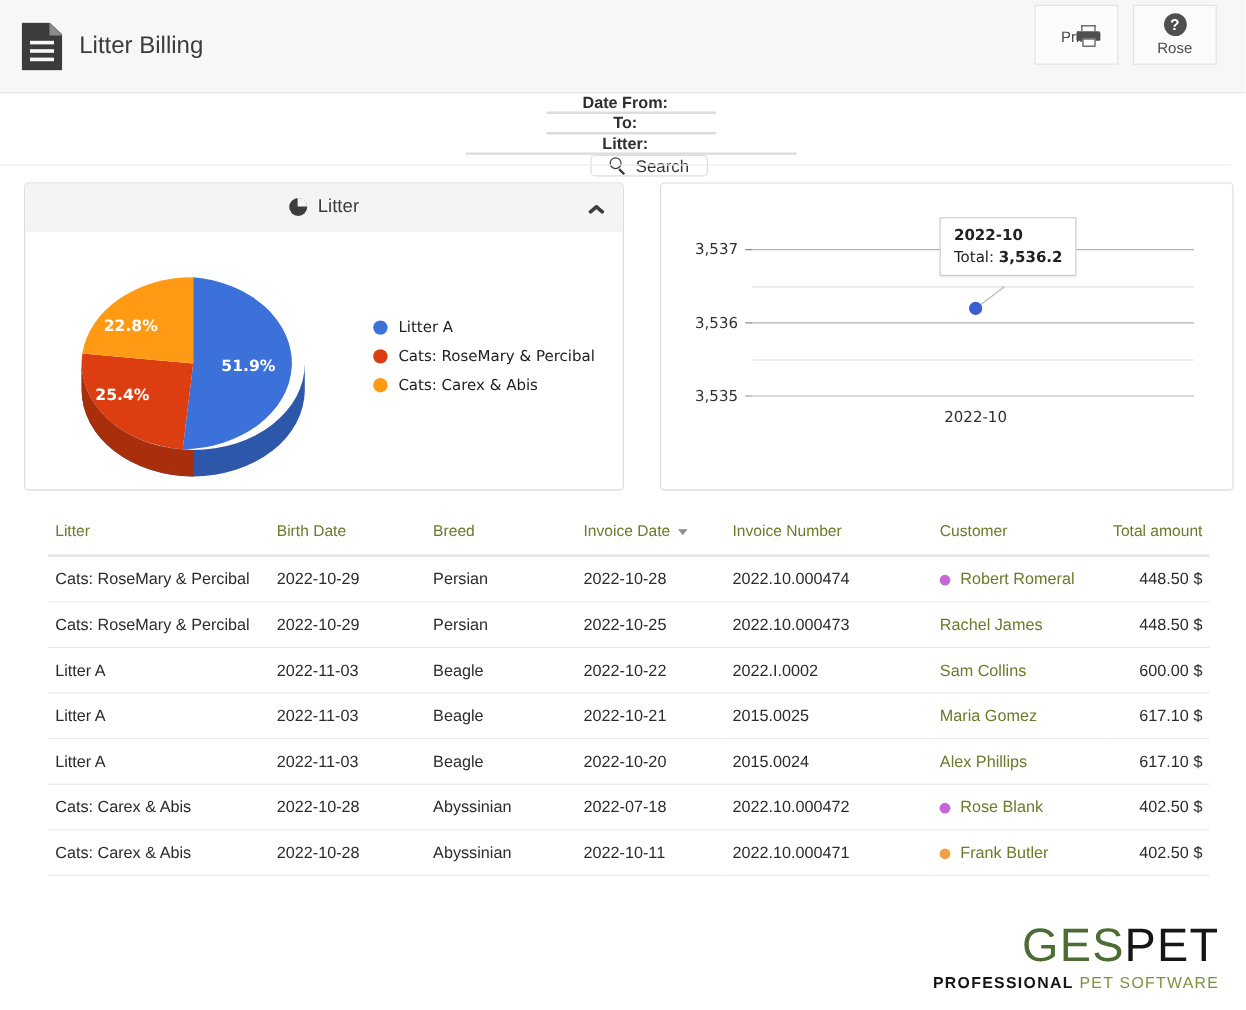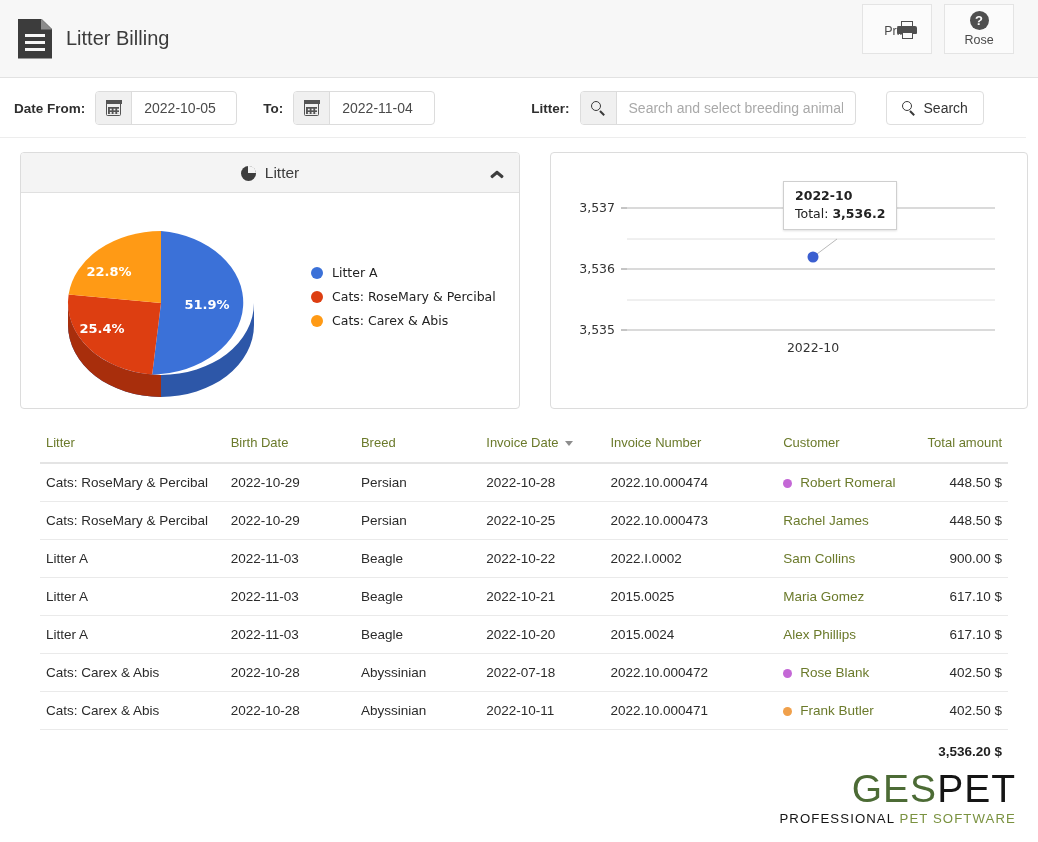--- a/index.html
+++ b/index.html
@@ -52,21 +52,21 @@
   .printer .top { position:absolute; left:4px; top:0; width:12px; height:5px; border:1.6px solid #4f4f4f; border-bottom:none; }
   .printer .body { position:absolute; left:0; top:5px; width:20px; height:8px; background:#4f4f4f; border-radius:2px 2px 1px 1px; }
   .printer .tray { position:absolute; left:4.5px; top:11px; width:11px; height:7px; border:1.6px solid #4f4f4f; background:#fbfbfb; }
   
   .qmark { width:19px; height:19px; border-radius:50%; background:#4f4f4f; color:#fbfbfb;
            font-size:13px; font-weight:bold; display:flex; align-items:center; justify-content:center; }
 
   
   .toolbar {
     height:60px; background:#ffffff; display:flex; align-items:center;
-    padding-left:14px; position:relative;
+    padding-left:14px; position:relative;flex-direction:column;
   }
   .toolbar:after {
     content:""; position:absolute; left:0; right:12px; bottom:0; height:1px; background:#ededed;
   }
   .tb-label { font-size:13.5px; font-weight:bold; color:#2f2f2f; margin-right:10px; }
   .input-group { display:flex; height:34px; border:1px solid #dcdcdc; border-radius:4px; overflow:hidden; background:#fff; }
   .ig-addon {
     width:36px; background:#f0f0f0; border-right:1px solid #dcdcdc;
     display:flex; align-items:center; justify-content:center; cursor:pointer;
   }
@@ -172,21 +172,21 @@
     border-top:5px solid #8d8d8d; vertical-align:middle; }
   .cdot { display:inline-block; width:9px; height:9px; border-radius:50%; margin-right:8px; vertical-align:middle; }
   .grand-total { text-align:right; font-size:13.5px; font-weight:bold; color:#1f1f1f; padding:14px 6px 0 0; }
 
   
   .logo-wrap { position:absolute; right:22px; bottom:16px; text-align:right; }
   .logo-main { font-size:39px; letter-spacing:1px; line-height:1; font-family:"Liberation Sans", sans-serif; font-weight:300;text-align:right; }
   .logo-main .ges { color:#4c6b35; }
   .logo-main .pet { color:#151515; }
   .logo-sub { font-size:13.2px; letter-spacing:1.1px; margin-top:3px; }
-  .logo-sub .a { color:#151515; }
+  .logo-sub .a { color:#151515;font-weight:bold; }
   .logo-sub .b { color:#7a9240; }
 </style>
 </head>
 <body>
 
 <div class="app-header">
   <div class="title-wrap">
     <span class="doc-icon">
       <span class="page"></span>
         <span class="fold"></span>
@@ -378,21 +378,21 @@
         <td><span class="cust-name">Rachel James</span></td>
         <td class="num">448.50 $</td>
       </tr>
       <tr>
         <td class="link">Litter A</td>
         <td>2022-11-03</td>
         <td>Beagle</td>
         <td>2022-10-22</td>
         <td>2022.I.0002</td>
         <td><span class="cust-name">Sam Collins</span></td>
-        <td class="num">900.00 $</td>
+        <td class="num">600.00 $</td>
       </tr>
       <tr>
         <td class="link">Litter A</td>
         <td>2022-11-03</td>
         <td>Beagle</td>
         <td>2022-10-21</td>
         <td>2015.0025</td>
         <td><span class="cust-name">Maria Gomez</span></td>
         <td class="num">617.10 $</td>
       </tr>
@@ -418,19 +418,18 @@
         <td class="link">Cats: Carex &amp; Abis</td>
         <td>2022-10-28</td>
         <td>Abyssinian</td>
         <td>2022-10-11</td>
         <td>2022.10.000471</td>
         <td><span class="cdot" style="background:#f0a04b"></span><span class="cust-name">Frank Butler</span></td>
         <td class="num">402.50 $</td>
       </tr>
     </tbody>
   </table>
-  <div class="grand-total">3,536.20 $</div>
 </div>
 
 <div class="logo-wrap">
   <div class="logo-main"><span class="ges">GES</span><span class="pet">PET</span></div>
   <div class="logo-sub"><span class="a">PROFESSIONAL</span> <span class="b">PET SOFTWARE</span></div>
 </div>
 
 </body></html>

